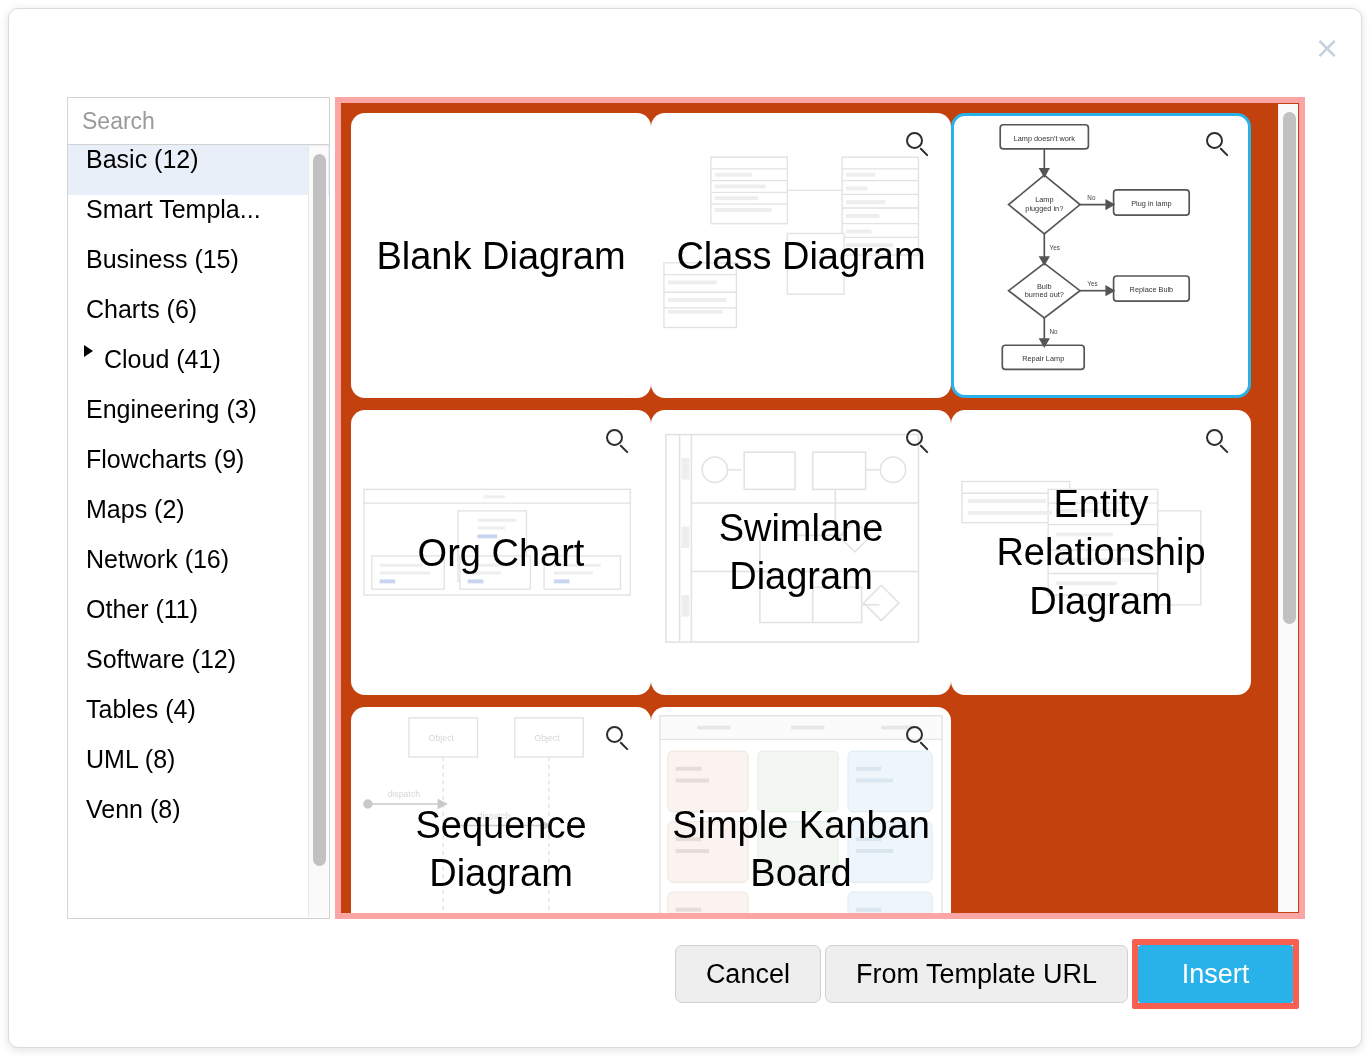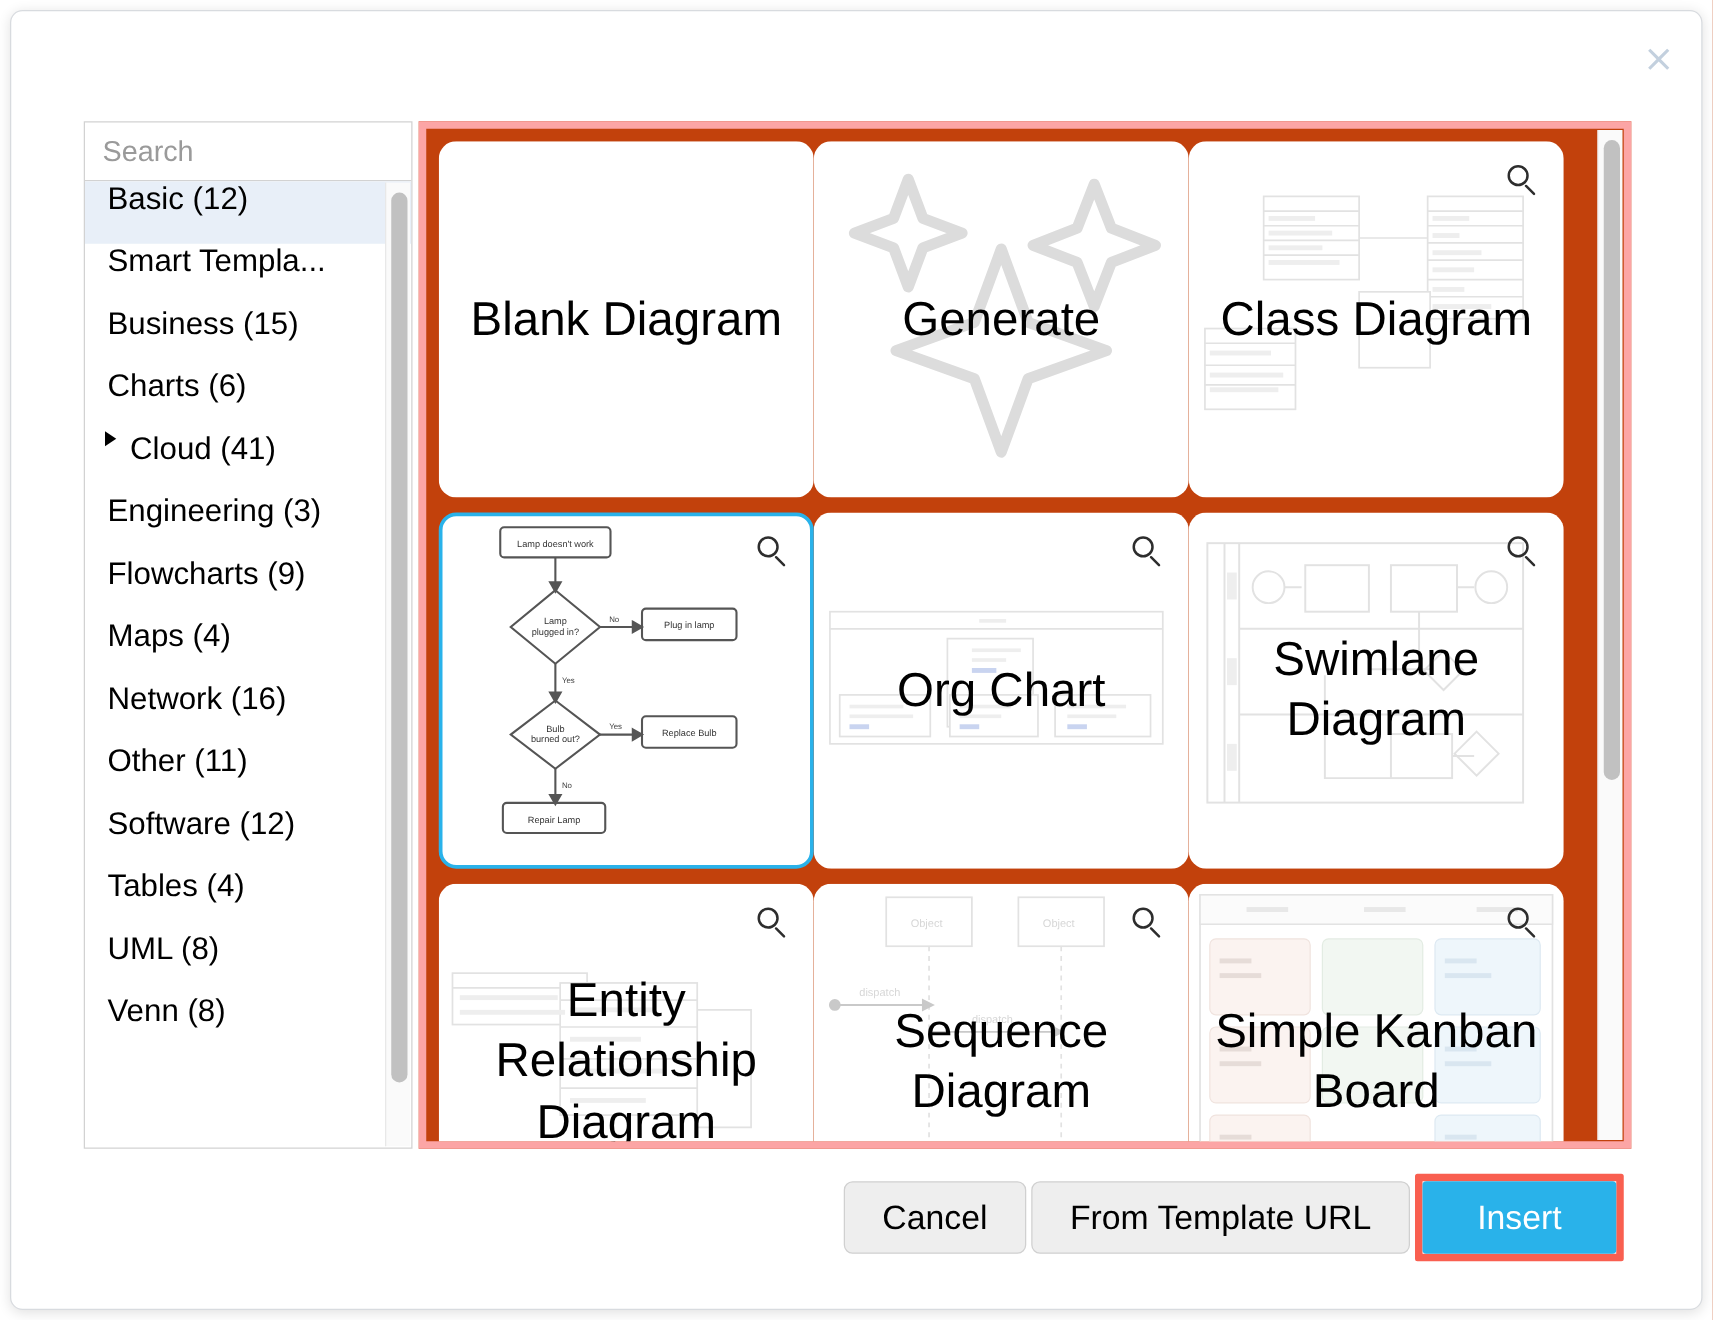--- a/index.html
+++ b/index.html
@@ -295,21 +295,21 @@
               <span class="tri"></span>
               <span>Cloud (41)</span>
             </li>
             <li class="cat">
               <span>Engineering (3)</span>
             </li>
             <li class="cat">
               <span>Flowcharts (9)</span>
             </li>
             <li class="cat">
-              <span>Maps (4)</span>
+              <span>Maps (2)</span>
             </li>
             <li class="cat">
               <span>Network (16)</span>
             </li>
             <li class="cat">
               <span>Other (11)</span>
             </li>
             <li class="cat">
               <span>Software (12)</span>
             </li>
@@ -327,32 +327,20 @@
 
       <div id="sb-track">
         <div id="sb-thumb"></div>
       </div>
     </div>
 
     <div id="content">
       <div id="grid">
           <div class="tile">
             <div class="tile-title">Blank Diagram</div>
-          </div>
-          <div class="tile">
-            <div class="thumb">
-              <svg viewBox="0 0 300 285" preserveAspectRatio="xMidYMid meet">
-        <g fill="none" stroke="#dcdcdc" stroke-width="9" stroke-linejoin="round">
-          <path d="M62 60 L74 28 L86 60 L118 72 L86 84 L74 116 L62 84 L30 72 Z"></path>
-          <path d="M212 68 L226 32 L240 68 L276 82 L240 96 L226 132 L212 96 L176 82 Z"></path>
-          <path d="M128 145 L150 85 L172 145 L236 168 L172 191 L150 251 L128 191 L64 168 Z"></path>
-        </g>
-              </svg>
-            </div>
-            <div class="tile-title">Generate</div>
           </div>
           <div class="tile">
             <div class="thumb">
               <svg viewBox="0 0 300 285" preserveAspectRatio="xMidYMid meet">
         <g fill="#ffffff" stroke="#e2e2e2" stroke-width="1.4">
           <rect x="58" y="42" width="78" height="68"></rect>
                   <line x1="58" y1="54" x2="136" y2="54"></line>
           <line x1="58" y1="66" x2="136" y2="66"></line>
                   <line x1="58" y1="78" x2="136" y2="78"></line>
                   <line x1="58" y1="90" x2="136" y2="90"></line>

